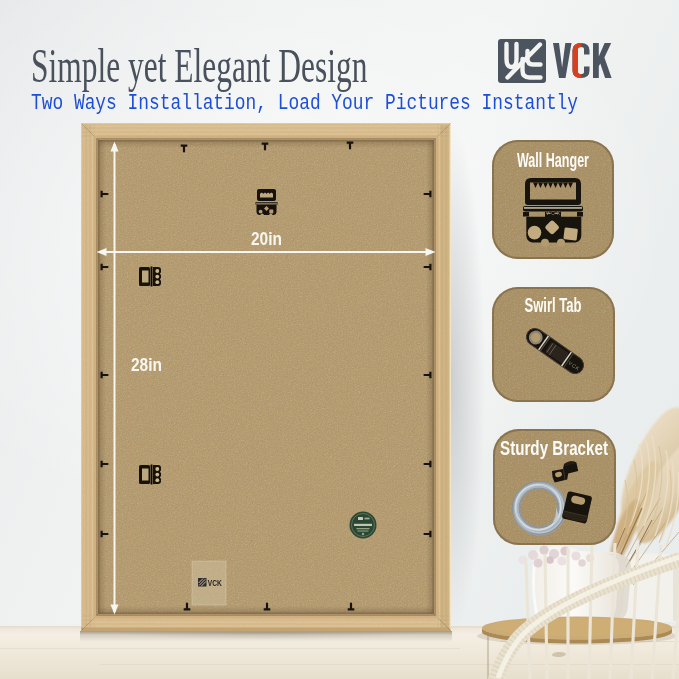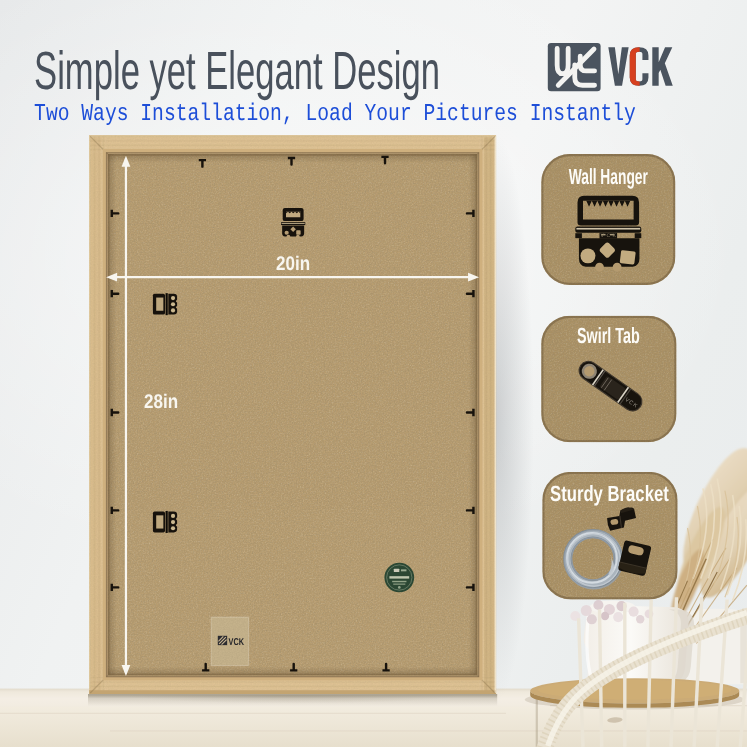--- a/index.html
+++ b/index.html
@@ -316,21 +316,21 @@
     </g>
 
     <g>
       <line x1="33.5" y1="21" x2="33.5" y2="489" stroke="#f8f6f0" stroke-width="2"></line>
       <path d="M33.5,18.5l-4,10h8z" fill="#f8f6f0"></path>
       <path d="M33.5,491.5l-4,-10h8z" fill="#f8f6f0"></path>
       <text x="50" y="248" font-size="18" font-weight="bold" fill="#f8f6f0" textLength="31" lengthAdjust="spacingAndGlyphs">28in</text>
     </g>
   </svg>
 
-  <div class="abs" style="left:31px;top:41px;font-size:49px;line-height:1;color:#49515c;">
+  <div class="abs" style="left:31px;top:41px;font-size:49px;line-height:1;color:#49515c;font-family:Liberation Serif, serif;">
     <span class="cond" style="transform:scaleX(.642)">Simple yet Elegant Design</span>
   </div>
 
   <div class="abs" style="left:31px;top:93px;font-size:22px;line-height:1;color:#1d4ed8;font-family:Liberation Mono, monospace;">
     <span class="cond" style="transform:scaleX(.8125)">Two Ways Installation, Load Your Pictures Instantly</span>
   </div>
 
   <svg class="abs" style="left:494px;top:34px" width="125" height="52" viewBox="0 0 125 52">
     <defs>
       <clipPath id="cclip">

